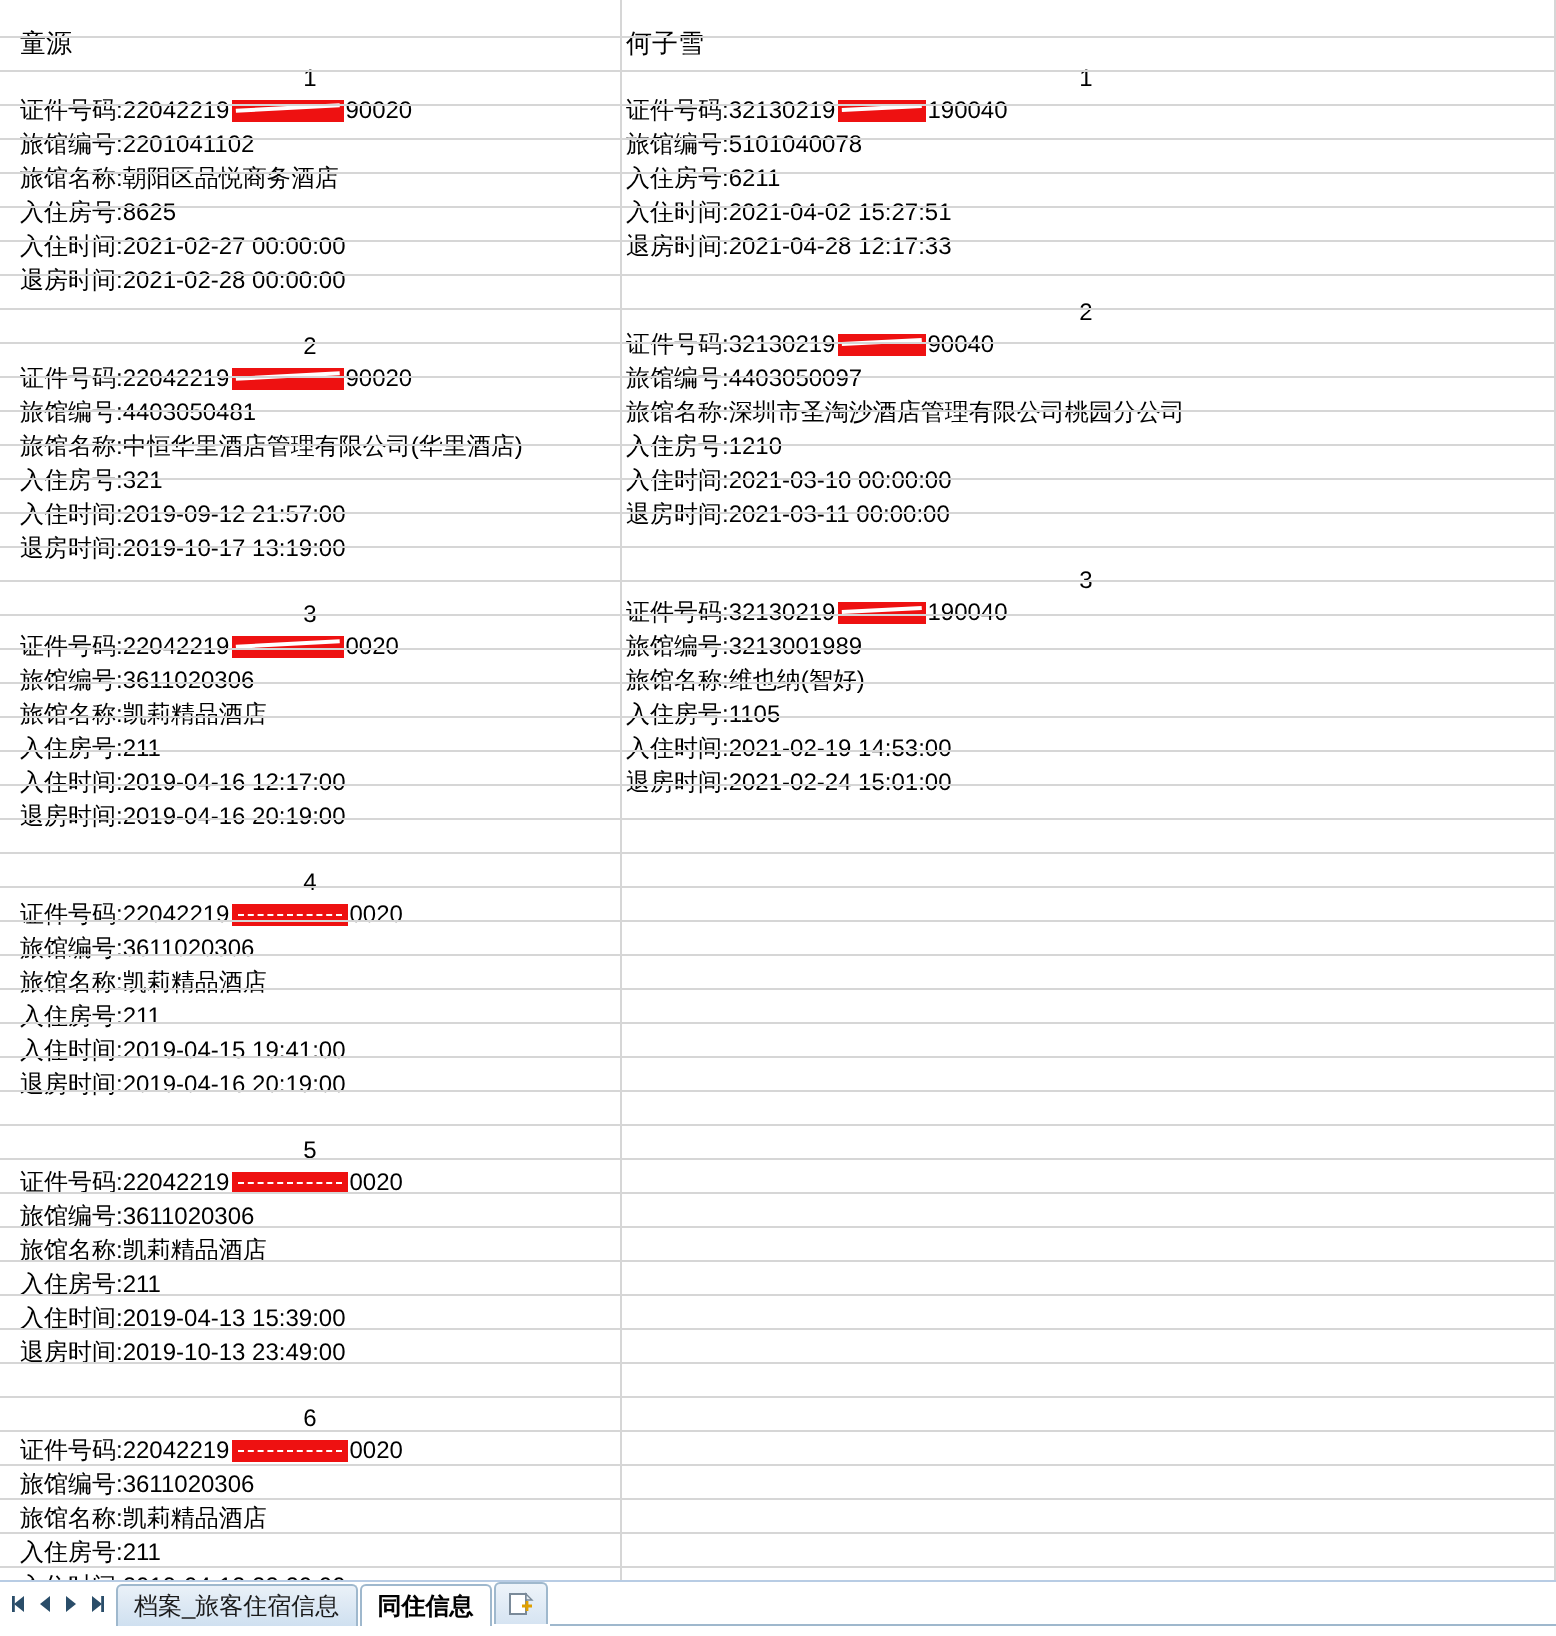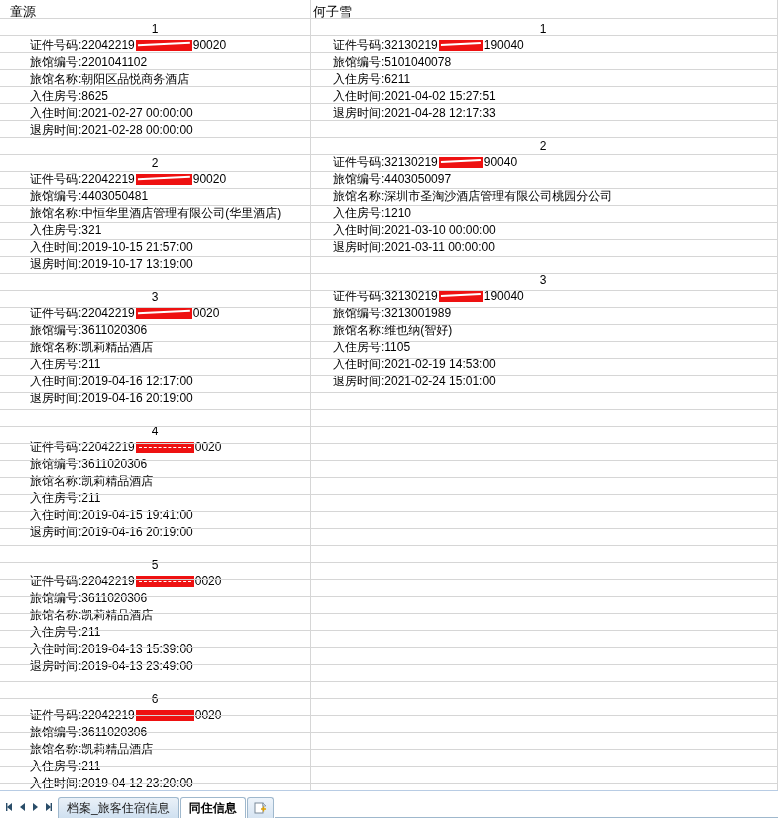--- a/index.html
+++ b/index.html
@@ -18,21 +18,21 @@
   }
   .sheet {
     position: relative;
     width: 778px;
     height: 790px;
     box-sizing: border-box;
     overflow: hidden;
   }
   .col {
     position: absolute;
-    top: 2px;
+    top: 12px;
     width: 310px;
   }
   .col-left  { left: 10px; width: 300px; }
   .col-right { left: 313px; width: 465px; }
   .owner-name {
     font-size: 13px;
     line-height: 16px;
     padding-top: 2px;
     height: 18px;
     white-space: nowrap;
@@ -48,21 +48,20 @@
   }
   .col-left .group-index { width: 290px; }
   .col-right .group-index { width: 460px; }
   .row {
     height: 17px;
     line-height: 17px;
     font-size: 12px;
     white-space: nowrap;
     position: relative;
     overflow: hidden;
-    margin-left: 20px;
   }
   .spacer { height: 17px; }
   .redact {
     display: inline-block;
     background: #ee1111;
     height: 11px;
     vertical-align: -1px;
     position: relative;
     top: 1px;
     margin: 0 1px;
@@ -103,21 +102,20 @@
   
   .tabbar {
     position: absolute;
     left: 0;
     bottom: 0;
     width: 778px;
     height: 28px;
     background: #ffffff;
     border-top: 1px solid #b8cce4;
     display: flex;
-    align-items: flex-end;
     box-sizing: border-box;
   }
   .tab-scroll {
     display: flex;
     align-items: center;
     padding: 0 4px 5px 4px;
     gap: 2px;
   }
   .tab-arrow {
     width: 11px;
@@ -183,21 +181,21 @@
           <div class="row">入住时间:2021-02-27 00:00:00</div>
           <div class="row">退房时间:2021-02-28 00:00:00</div>
           <div class="spacer"></div>
         </div>
         <div class="group">
           <div class="group-index">2</div>
           <div class="row">证件号码:22042219<span class="redact scratch" style="width:56px"></span>90020</div>
           <div class="row">旅馆编号:4403050481</div>
           <div class="row">旅馆名称:中恒华里酒店管理有限公司(华里酒店)</div>
           <div class="row">入住房号:321</div>
-          <div class="row">入住时间:2019-10-15 21:57:00</div>
+          <div class="row">入住时间:2019-09-12 21:57:00</div>
           <div class="row">退房时间:2019-10-17 13:19:00</div>
           <div class="spacer"></div>
         </div>
         <div class="group">
           <div class="group-index">3</div>
           <div class="row">证件号码:22042219<span class="redact scratch" style="width:56px"></span>0020</div>
           <div class="row">旅馆编号:3611020306</div>
           <div class="row">旅馆名称:凯莉精品酒店</div>
           <div class="row">入住房号:211</div>
           <div class="row">入住时间:2019-04-16 12:17:00</div>
@@ -214,21 +212,21 @@
           <div class="row">退房时间:2019-04-16 20:19:00</div>
           <div class="spacer"></div>
         </div>
         <div class="group">
           <div class="group-index">5</div>
           <div class="row">证件号码:22042219<span class="redact dash" style="width:58px"></span>0020</div>
           <div class="row">旅馆编号:3611020306</div>
           <div class="row">旅馆名称:凯莉精品酒店</div>
           <div class="row">入住房号:211</div>
           <div class="row">入住时间:2019-04-13 15:39:00</div>
-          <div class="row">退房时间:2019-04-13 23:49:00</div>
+          <div class="row">退房时间:2019-10-13 23:49:00</div>
           <div class="spacer"></div>
         </div>
         <div class="group">
           <div class="group-index">6</div>
           <div class="row">证件号码:22042219<span class="redact dash" style="width:58px"></span>0020</div>
           <div class="row">旅馆编号:3611020306</div>
           <div class="row">旅馆名称:凯莉精品酒店</div>
           <div class="row">入住房号:211</div>
           <div class="row">入住时间:2019-04-12 23:20:00</div>
         </div>

